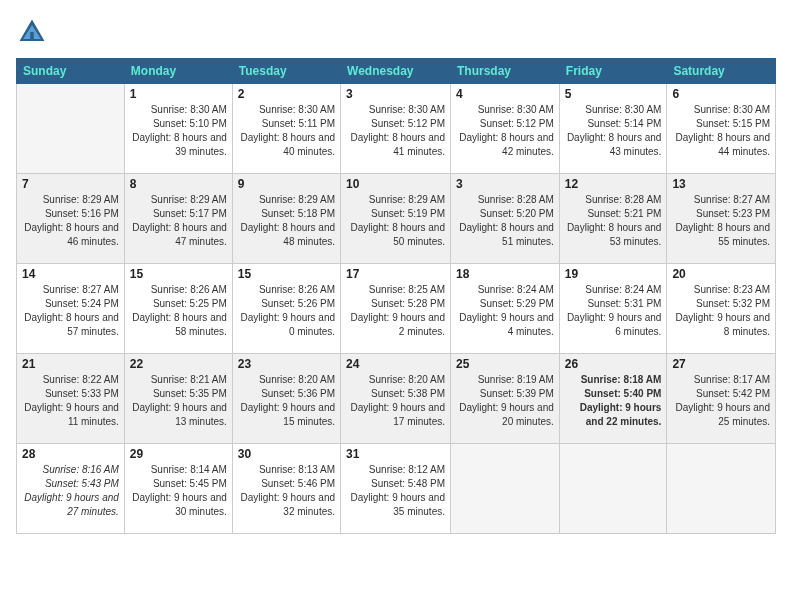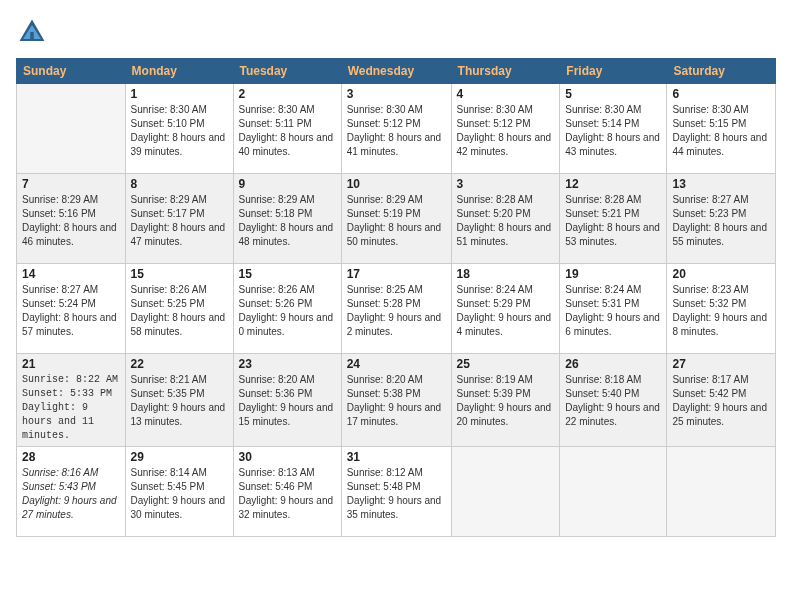--- a/index.html
+++ b/index.html
@@ -49,21 +49,21 @@
       font-size: 15px;
       color: #444;
     }
     .calendar {
       width: 100%;
       border-collapse: collapse;
       font-size: 10.5px;
     }
     .calendar th {
       background: #2c5f8a;
-      color: #fdba74;
+      color: #5eead4;
       text-align: left;
       padding: 5px 6px;
       font-size: 12px;
       font-weight: bold;
       border: 1px solid #2c5f8a;
     }
     .calendar td {
       border: 1px solid #ccc;
       vertical-align: top;
       padding: 3px 5px;
@@ -78,20 +78,21 @@
       font-weight: bold;
       font-size: 12px;
       color: #222;
       display: block;
       margin-bottom: 2px;
     }
     .day-info {
       color: #333;
       font-size: 10px;
       line-height: 1.4;
+      text-align: right;
     }
     .row-shaded td {
       background: #f0f0f0;
     }
   </style>
 </head>
 <body>
 
 <div class="container">
   <div class="header">
@@ -247,21 +248,21 @@
           <td>
             <span class="day-num">20</span>
             <div class="day-info" style="white-space: pre-line;">Sunrise: 8:23 AM
 Sunset: 5:32 PM
 Daylight: 9 hours and 8 minutes.</div>
           </td>
         </tr>
         <tr class="row-shaded">
           <td>
             <span class="day-num">21</span>
-            <div class="day-info" style="white-space: pre-line; font-family: Liberation Mono, monospace;">Sunrise: 8:22 AM
+            <div class="day-info" style="white-space: pre-line;">Sunrise: 8:22 AM
 Sunset: 5:33 PM
 Daylight: 9 hours and 11 minutes.</div>
           </td>
           <td>
             <span class="day-num">22</span>
             <div class="day-info" style="white-space: pre-line;">Sunrise: 8:21 AM
 Sunset: 5:35 PM
 Daylight: 9 hours and 13 minutes.</div>
           </td>
           <td>
@@ -277,21 +278,21 @@
 Daylight: 9 hours and 17 minutes.</div>
           </td>
           <td>
             <span class="day-num">25</span>
             <div class="day-info" style="white-space: pre-line;">Sunrise: 8:19 AM
 Sunset: 5:39 PM
 Daylight: 9 hours and 20 minutes.</div>
           </td>
           <td>
             <span class="day-num">26</span>
-            <div class="day-info" style="white-space: pre-line;">Sunrise: 8:18 AM
+            <div class="day-info" style="white-space: pre-line; font-weight: bold;">Sunrise: 8:18 AM
 Sunset: 5:40 PM
 Daylight: 9 hours and 22 minutes.</div>
           </td>
           <td>
             <span class="day-num">27</span>
             <div class="day-info" style="white-space: pre-line;">Sunrise: 8:17 AM
 Sunset: 5:42 PM
 Daylight: 9 hours and 25 minutes.</div>
           </td>
         </tr>

